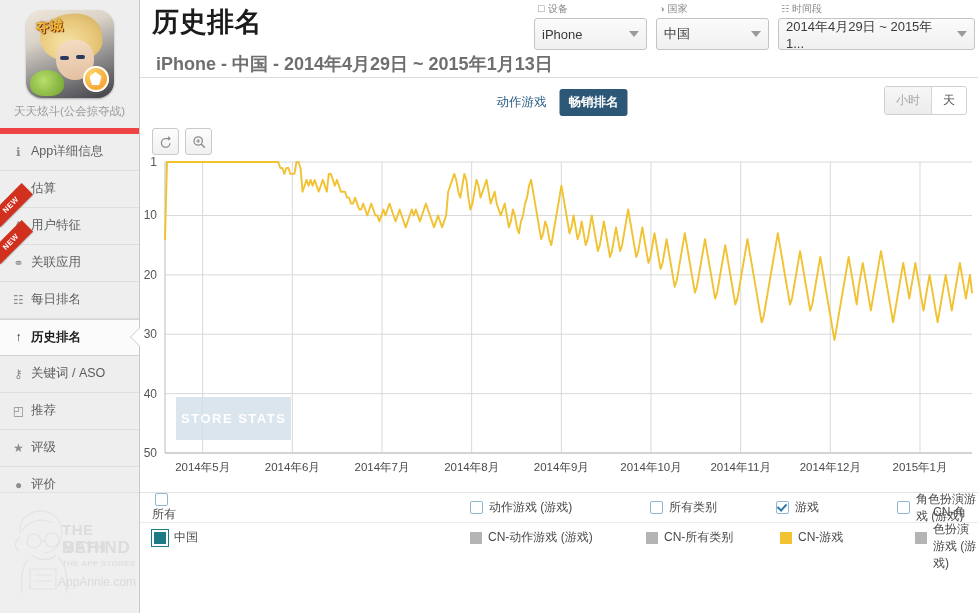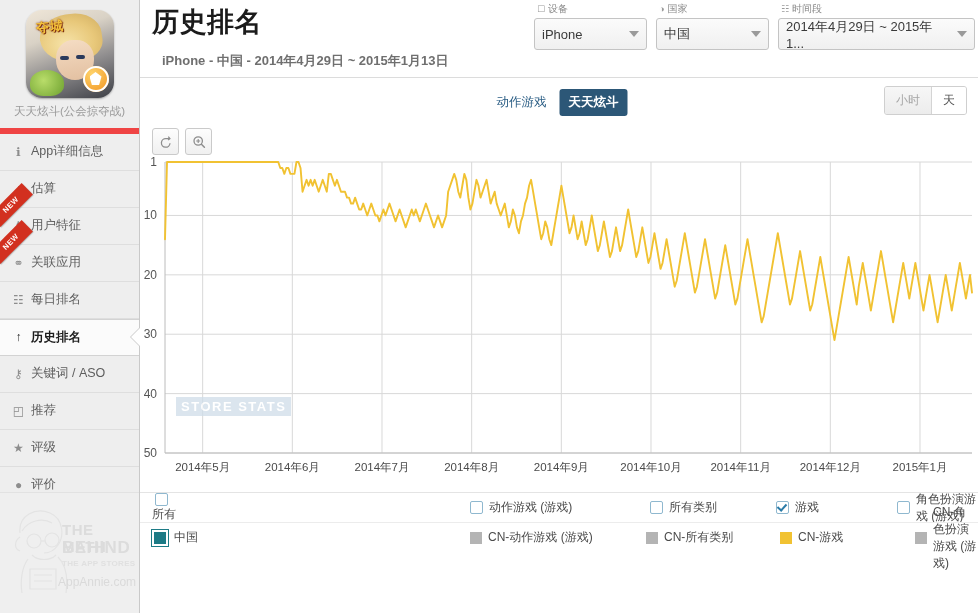--- a/index.html
+++ b/index.html
@@ -138,22 +138,22 @@
   .main{flex:1;position:relative;background:#fff;}
   .top-bar{
     position:relative;height:77px;border-bottom:1px solid #dcdcdc;
     background:#fff;
   }
   .page-title{
     position:absolute;left:12px;top:4px;
     font-size:27px;font-weight:bold;color:#1b1b1b;letter-spacing:.5px;
   }
   .page-sub{
-    position:absolute;left:6px;top:52px;
-    font-size:13px;font-weight:bold;color:#6f6f6f;padding-left:16px;
+    position:absolute;left:0;top:52px;
+    font-size:18px;font-weight:bold;color:#6f6f6f;padding-left:16px;
   }
   .selectors{
     position:absolute;right:3px;top:2px;display:flex;gap:9px;
   }
   .sel-group{display:flex;flex-direction:column;}
   .sel-label{
     font-size:10px;color:#8a8a8a;margin:0 0 2px 3px;
     display:flex;align-items:center;gap:3px;
   }
   .sel-label .li{font-size:9px;color:#9a9a9a;}
@@ -221,21 +221,21 @@
     position:absolute;left:36px;top:276px;
     opacity:.75;pointer-events:none;
   }
   .wm1{
     font-family:"Liberation Serif","DejaVu Serif",serif;
     font-style:italic;font-weight:bold;font-size:20px;color:#dce7ef;
     letter-spacing:.5px;
   }
   .wm2{
     background:#cfdde9;color:#ffffff;font-size:13px;font-weight:bold;
-    letter-spacing:1.5px;padding:2px 5px;display:inline-block;margin-top:1px;
+    letter-spacing:1.5px;padding:14px 5px;display:inline-block;margin-top:1px;
   }
 
   
   .legend{
     position:absolute;left:0;top:492px;width:838px;
   }
   .legend-row{
     display:flex;align-items:center;height:30px;
     border-top:1px solid #ececec;
     padding-left:12px;box-sizing:border-box;
@@ -376,21 +376,21 @@
               <span>2014年4月29日 ~ 2015年1...</span>
               <span class="caret"></span>
             </div>
           </div>
         </div>
     </div>
 
     <div class="tool-row">
       <div class="tabs" id="tabs">
           <div class="tab">动作游戏</div>
-          <div class="tab active">天天炫斗</div>
+          <div class="tab active">畅销排名</div>
         </div>
       <div class="unit-toggle" id="units">
           <div class="unit-btn">小时</div>
           <div class="unit-btn active">天</div>
         </div>
     </div>
 
     <div class="chart-tools">
       <div class="ctool">
         <svg width="14" height="14" viewBox="0 0 14 14">

